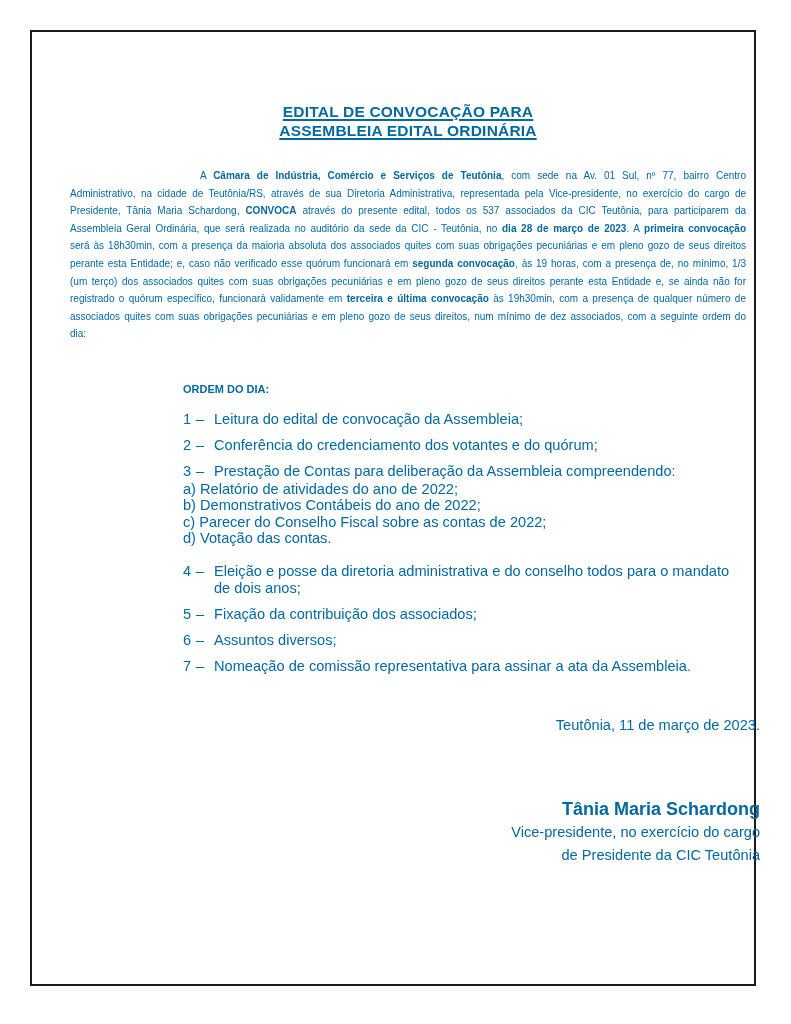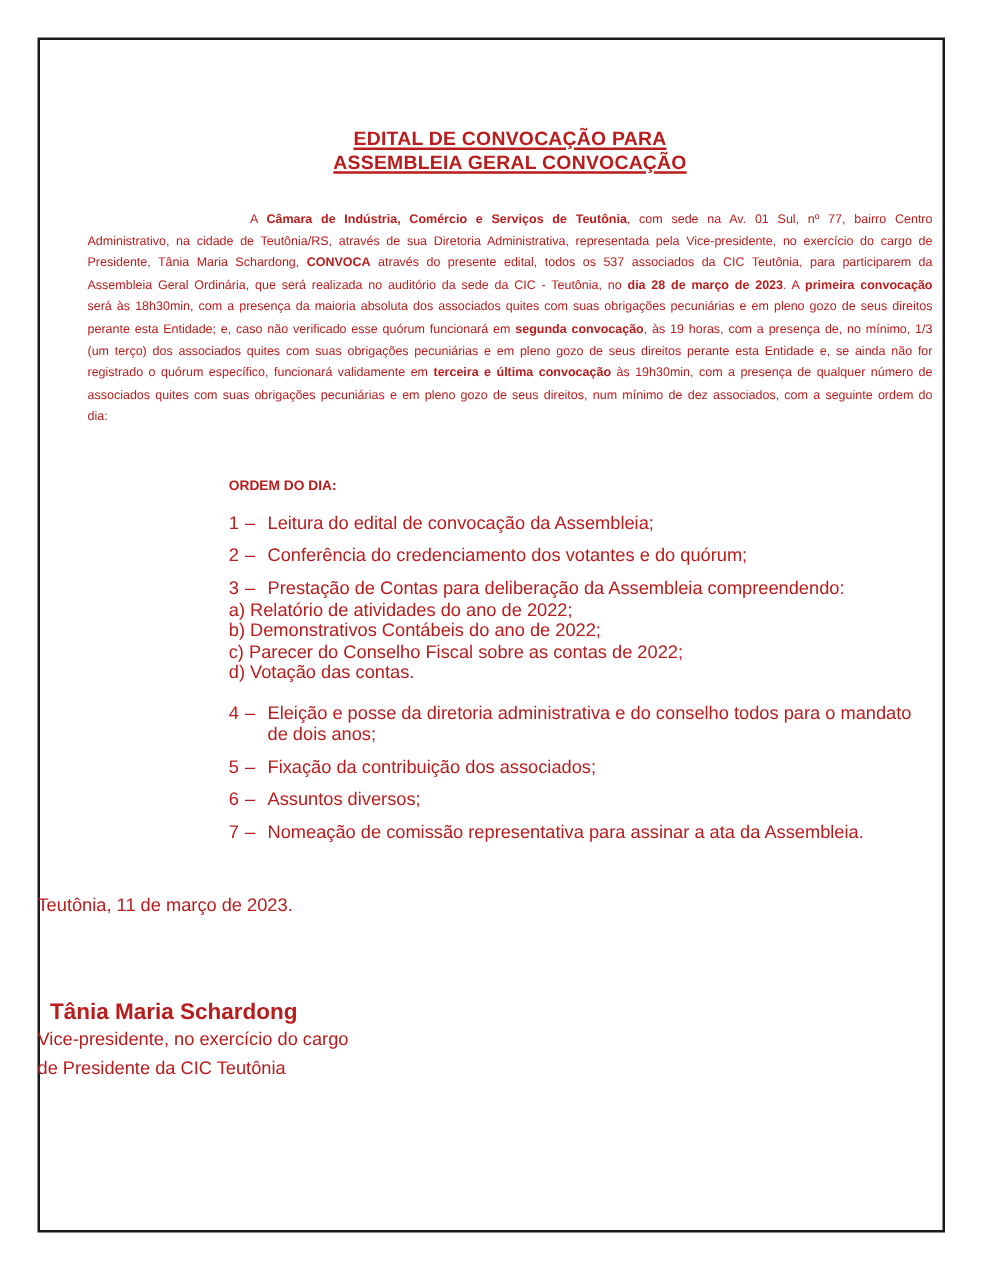--- a/index.html
+++ b/index.html
@@ -3,21 +3,21 @@
 <meta charset="utf-8">
 <style>
   html, body {
     margin: 0; padding: 0;
     background: #ffffff;
   }
   .page {
     position: relative;
     width: 791px; height: 1024px;
     background: #ffffff;
-    color: #b91c1c;
+    color: #0369a1;
     font-family: "Liberation Sans", "DejaVu Sans", sans-serif;
     overflow: hidden;
   }
   .frame {
     position: absolute;
     left: 30px; top: 30px;
     width: 726px; height: 956px;
     border: 2px solid #1b1b1b;
     box-sizing: border-box;
   }
@@ -67,21 +67,21 @@
   }
   .agenda-item .num   { flex: none; width: 13px; }
   .agenda-item .dash  { flex: none; width: 18px; }
   .agenda-item .itext { flex: 1; }
   .agenda-group { margin-bottom: 16px; }
   .agenda-group .agenda-item { margin-bottom: 0; }
   .agenda-subline { line-height: 16.4px; }
   .lower {
     margin-left: -40px;
     width: 730px;
-    text-align: left;
+    text-align: right;
   }
   .dateline {
     margin-top: 41px;
     font-size: 14.6px;
   }
   .signature { margin-top: 64px; }
   .sig-name {
     font-weight: bold;
     font-size: 18px;
     line-height: 24px;
@@ -95,21 +95,21 @@
 </head>
 <body>
 
 <div class="page">
   <div class="frame"></div>
 
   <div class="content">
 
     <div class="doc-title">
       <div class="tline">EDITAL DE CONVOCAÇÃO PARA</div>
-      <div class="tline">ASSEMBLEIA GERAL CONVOCAÇÃO</div>
+      <div class="tline">ASSEMBLEIA EDITAL ORDINÁRIA</div>
     </div>
 
     <p class="body-paragraph"><span>A </span><b>Câmara de Indústria, Comércio e Serviços de Teutônia</b><span>, com sede na Av. 01 Sul, nº 77, bairro Centro Administrativo, na cidade de Teutônia/RS, através de sua Diretoria Administrativa, representada pela Vice-presidente, no exercício do cargo de Presidente, Tânia Maria Schardong, </span><b>CONVOCA</b><span> através do presente edital, todos os 537 associados da CIC Teutônia, para participarem da Assembleia Geral Ordinária, que será realizada no auditório da sede da CIC - Teutônia, no </span><b>dia 28 de março de 2023</b><span>. A </span><b>primeira convocação</b><span> será às 18h30min, com a presença da maioria absoluta dos associados quites com suas obrigações pecuniárias e em pleno gozo de seus direitos perante esta Entidade; e, caso não verificado esse quórum funcionará em </span><b>segunda convocação</b><span>, às 19 horas, com a presença de, no mínimo, 1/3 (um terço) dos associados quites com suas obrigações pecuniárias e em pleno gozo de seus direitos perante esta Entidade e, se ainda não for registrado o quórum específico, funcionará validamente em </span><b>terceira e última convocação</b><span> às 19h30min, com a presença de qualquer número de associados quites com suas obrigações pecuniárias e em pleno gozo de seus direitos, num mínimo de dez associados, com a seguinte ordem do dia:</span></p>
 
     <div class="agenda">
       <div class="agenda-heading">ORDEM DO DIA:</div>
       <div>
           <div>
             <div class="agenda-item">
               <span class="num">1</span>

